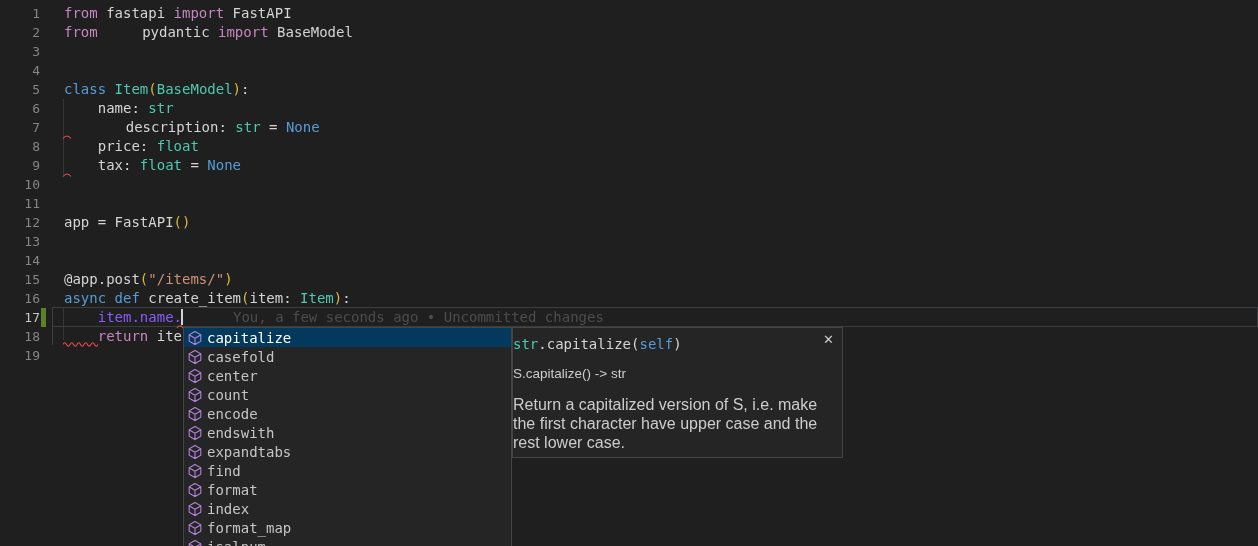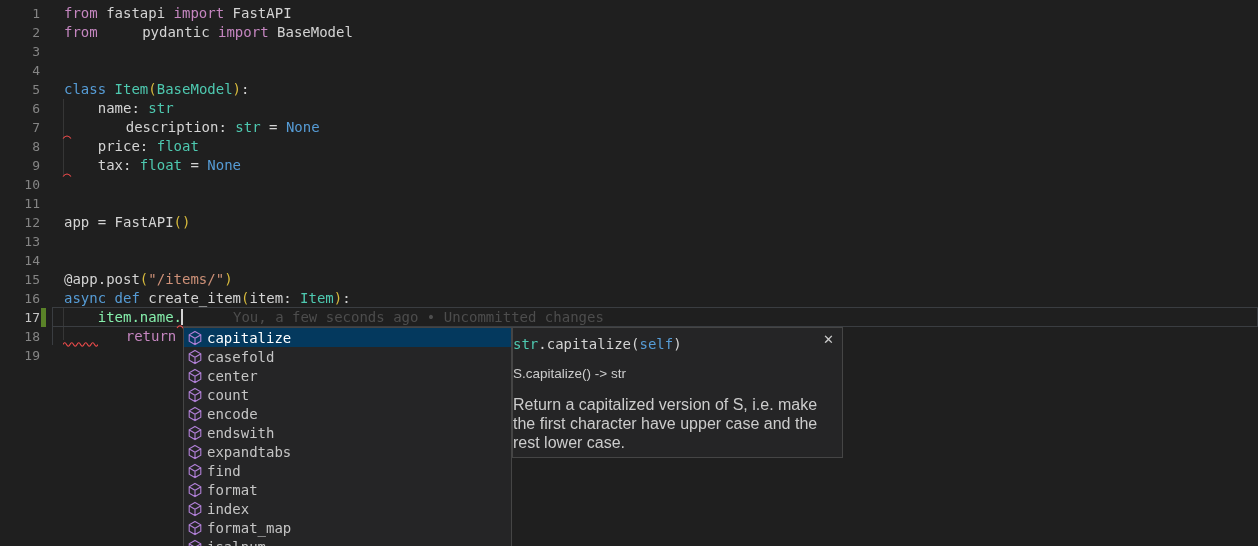--- a/index.html
+++ b/index.html
@@ -125,25 +125,25 @@
       <div class="line">
         <span class="ln">15</span>
         <span class="code"><span style="color: rgb(212, 212, 212);">@app.post</span><span style="color: rgb(215, 186, 61);">(</span><span style="color: rgb(206, 145, 120);">"/items/"</span><span style="color: rgb(215, 186, 61);">)</span></span>
       </div>
       <div class="line">
         <span class="ln">16</span>
         <span class="code"><span style="color: rgb(86, 156, 214);">async def </span><span style="color: rgb(212, 212, 212);">create_item</span><span style="color: rgb(215, 186, 61);">(</span><span style="color: rgb(212, 212, 212);">item: </span><span style="color: rgb(78, 201, 176);">Item</span><span style="color: rgb(215, 186, 61);">)</span><span style="color: rgb(212, 212, 212);">:</span></span>
       </div>
       <div class="line">
         <span class="ln active">17</span>
-        <span class="code"><span style="color: #86efac;">    item.name.</span></span>
+        <span class="code"><span style="color: #8b5cf6;">    item.name.</span></span>
       </div>
       <div class="line">
         <span class="ln">18</span>
-        <span class="code"><span style="color: rgb(212, 212, 212);">    </span><span style="color: rgb(197, 134, 192); margin-left: 28px;">return</span><span style="color: rgb(212, 212, 212);"> ite</span></span>
+        <span class="code"><span style="color: rgb(212, 212, 212);">    </span><span style="color: rgb(197, 134, 192);">return</span><span style="color: rgb(212, 212, 212);"> ite</span></span>
       </div>
       <div class="line">
         <span class="ln">19</span>
         <span class="code"></span>
       </div>
     </div>
 
   <div id="cursor"></div>
   <div id="gitlens">You, a few seconds ago • Uncommitted changes</div>
 

